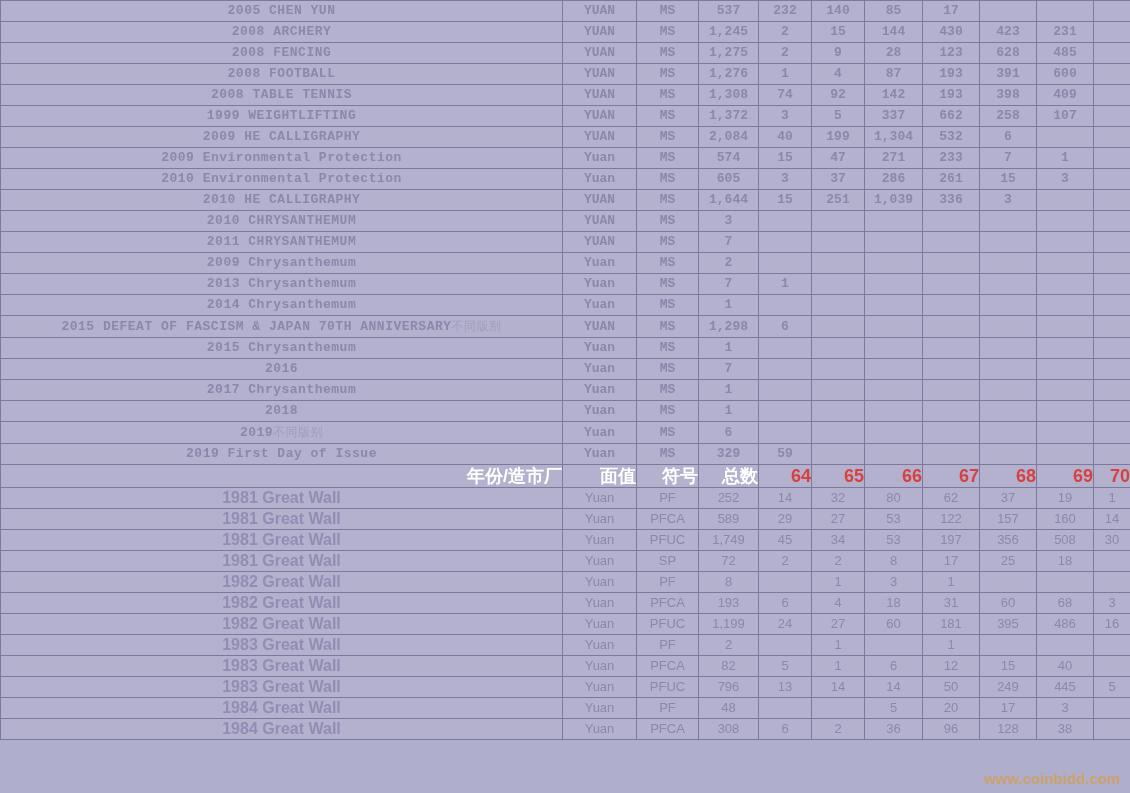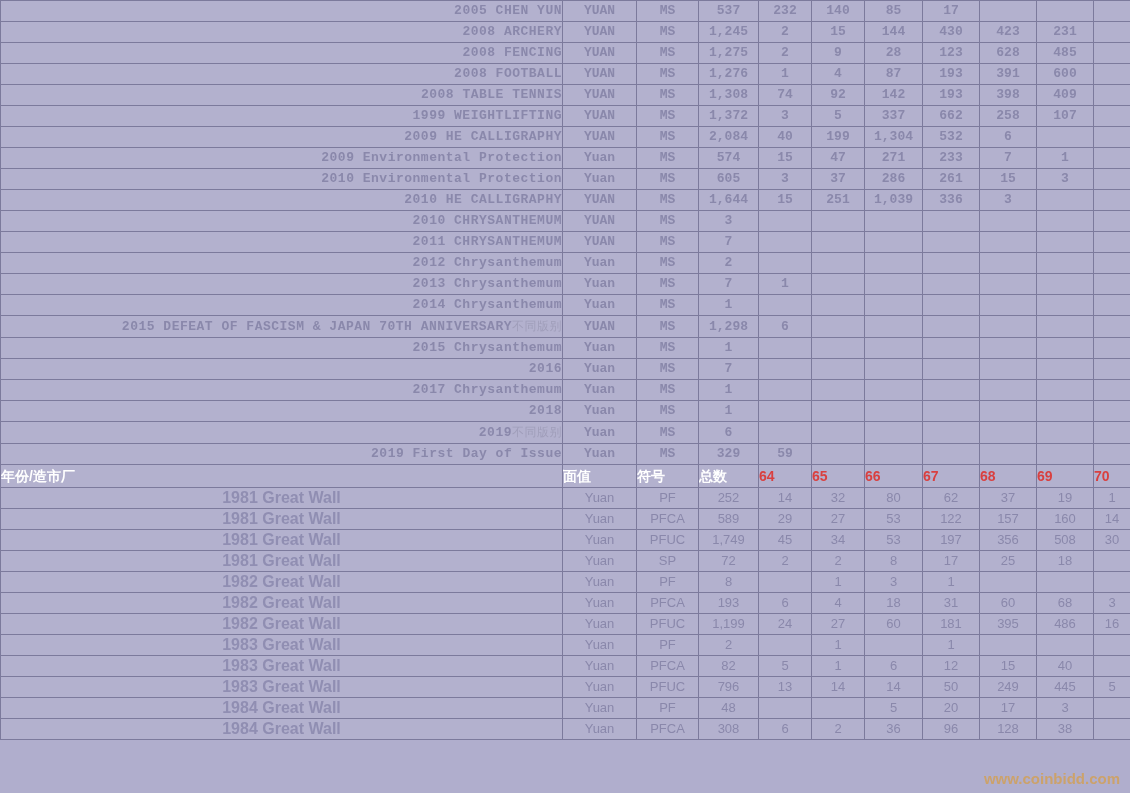--- a/index.html
+++ b/index.html
@@ -12,28 +12,28 @@
   col.c2{width:62px;}
   col.c3{width:60px;}
   col.c4{width:53px;}
   col.c5{width:53px;}
   col.c6{width:58px;}
   col.c7{width:57px;}
   col.c8{width:57px;}
   col.c9{width:57px;}
   col.c10{width:37px;}
 
-  .name{text-align:right;font-family:"Liberation Mono",monospace;font-weight:bold;letter-spacing:.5px;color:#8a88ab;}
+  .name{text-align:center;font-family:"Liberation Mono",monospace;font-weight:bold;letter-spacing:.5px;color:#8a88ab;}
   .name2{text-align:center;font-family:"Liberation Sans",sans-serif;font-weight:bold;color:#908eb2;font-size:16px;}
   .cur{text-align:center;font-family:"Liberation Mono",monospace;font-weight:bold;color:#8a88ab;font-size:13px;}
   .cur2{text-align:center;font-family:"Liberation Sans",sans-serif;color:#8a88ab;font-size:13px;}
   .num{text-align:center;font-family:"Liberation Mono",monospace;font-weight:bold;color:#8a88ab;font-size:13px;}
   .num2{text-align:center;font-family:"Liberation Sans",sans-serif;color:#8a88ab;font-size:13px;}
 
-  tr.hdr td{background:#b3b1ce;color:#ffffff;font-weight:bold;text-align:left;font-family:"Liberation Sans",sans-serif;font-size:14px;height:22px;line-height:22px;}
+  tr.hdr td{background:#b3b1ce;color:#ffffff;font-weight:bold;text-align:right;font-family:"Liberation Sans",sans-serif;font-size:18px;height:22px;line-height:22px;}
   tr.hdr td.red{color:#d94040;}
   .cn{font-family:"DejaVu Sans",sans-serif;font-weight:normal;color:#a09eba;font-size:12px;}
   .wm{position:absolute;right:10px;top:770px;color:#d1a05a;font-family:"Liberation Sans",sans-serif;font-size:15px;font-weight:bold;opacity:.85;pointer-events:none;}
   .wrap{position:relative;}
 </style>
 </head>
 <body>
 
 <div class="wrap">
 <table>
@@ -201,21 +201,21 @@
           <td class="num">7</td>
           <td class="num"></td>
           <td class="num"></td>
           <td class="num"></td>
           <td class="num"></td>
           <td class="num"></td>
           <td class="num"></td>
           <td class="num"></td>
         </tr>
         <tr>
-          <td class="name">2012 Chrysanthemum</td>
+          <td class="name">2009 Chrysanthemum</td>
           <td class="cur">Yuan</td>
           <td class="cur">MS</td>
           <td class="num">2</td>
           <td class="num"></td>
           <td class="num"></td>
           <td class="num"></td>
           <td class="num"></td>
           <td class="num"></td>
           <td class="num"></td>
           <td class="num"></td>

